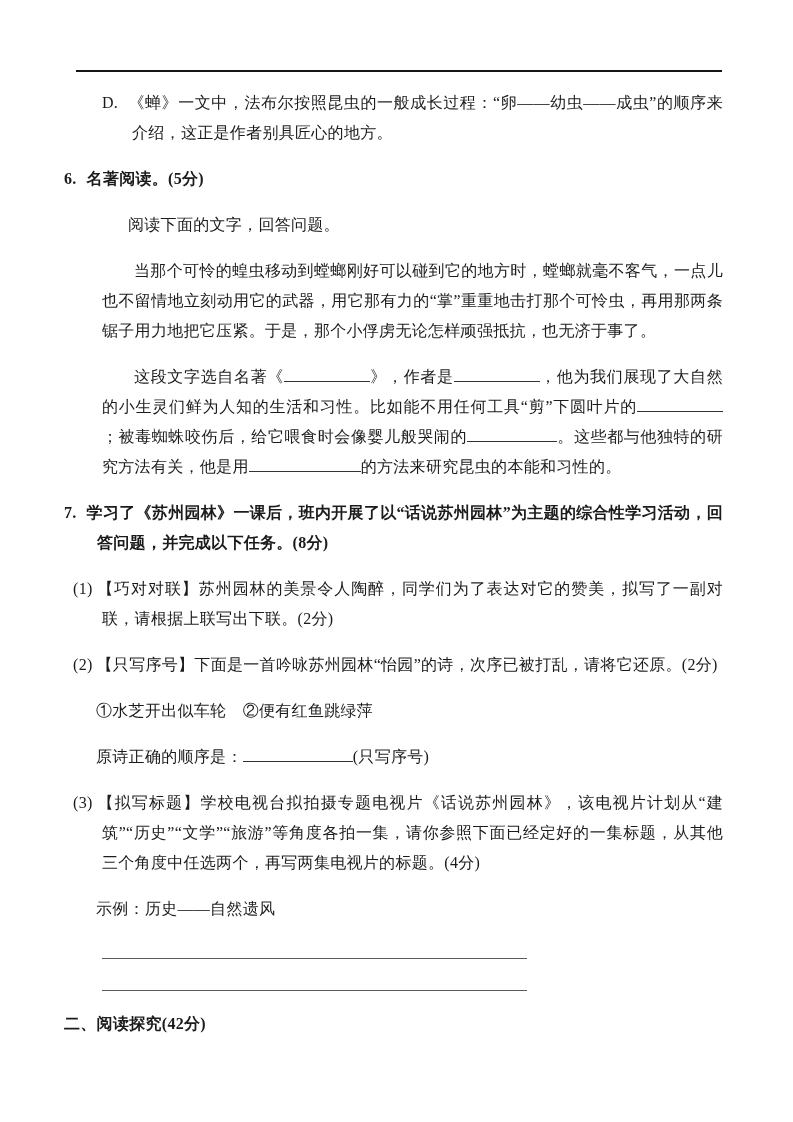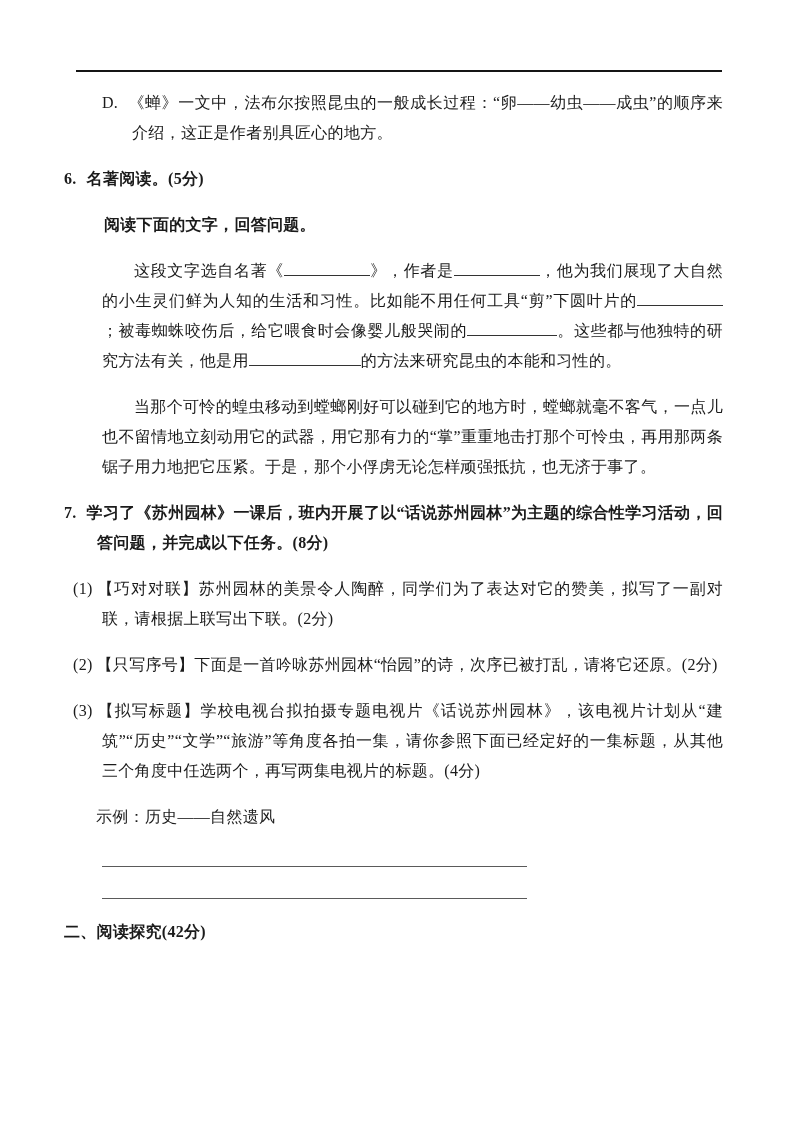--- a/index.html
+++ b/index.html
@@ -18,21 +18,21 @@
 
   
   .option-d{margin-left:38px;padding-left:30px;text-indent:-30px;}
   .option-d .lbl{margin-right:10px;}
 
   
   .q-head{font-weight:700;margin-top:0;}
   .q-head .num{margin-right:10px;}
   .q-head.hang{padding-left:33px;text-indent:-33px;}
 
-  .prompt{font-weight:700;margin-left:40px;}
+  .prompt{font-weight:400;margin-left:64px;}
 
   .body-para{margin-left:38px;text-indent:32px;}
 
   
   .sub-item{margin-left:9px;padding-left:29px;text-indent:-29px;}
   .sub-item .lbl{margin-right:4px;}
 
   .sub-line{margin-left:32px;}
 
   
@@ -60,32 +60,34 @@
   <div class="top-rule"></div>
 
   <div class="content">
 
     <p class="option-d justify"><span class="lbl">D.</span><span>《蝉》一文中，法布尔按照昆虫的一般成长过程：“卵——幼虫——成虫”的顺序来介绍，这正是作者别具匠心的地方。</span></p>
 
     <p class="q-head"><span class="num">6.</span><span>名著阅读。(5分)</span></p>
 
     <p class="prompt">阅读下面的文字，回答问题。</p>
 
+    <p class="body-para justify">当那个可怜的蝗虫移动到螳螂刚好可以碰到它的地方时，螳螂就毫不客气，一点儿也不留情地立刻动用它的武器，用它那有力的“掌”重重地击打那个可怜虫，再用那两条锯子用力地把它压紧。于是，那个小俘虏无论怎样顽强抵抗，也无济于事了。</p>
+
     <p class="body-para justify"><span>这段文字选自名著《</span><span class="blank b86"></span><span>》，作者是</span><span class="blank b86"></span><span>，他为我们展现了大自然的小生灵们鲜为人知的生活和习性。比如能不用任何工具“剪”下圆叶片的</span><span class="blank b86"></span><span>；被毒蜘蛛咬伤后，给它喂食时会像婴儿般哭闹的</span><span class="blank b90"></span><span>。这些都与他独特的研究方法有关，他是用</span><span class="blank b112"></span><span>的方法来研究昆虫的本能和习性的。</span></p>
-
-    <p class="body-para justify">当那个可怜的蝗虫移动到螳螂刚好可以碰到它的地方时，螳螂就毫不客气，一点儿也不留情地立刻动用它的武器，用它那有力的“掌”重重地击打那个可怜虫，再用那两条锯子用力地把它压紧。于是，那个小俘虏无论怎样顽强抵抗，也无济于事了。</p>
 
     <p class="q-head hang justify"><span class="num">7.</span><span>学习了《苏州园林》一课后，班内开展了以“话说苏州园林”为主题的综合性学习活动，回答问题，并完成以下任务。(8分)</span></p>
 
     <p class="sub-item justify"><span class="lbl">(1)</span><span>【巧对对联】苏州园林的美景令人陶醉，同学们为了表达对它的赞美，拟写了一副对联，请根据上联写出下联。(2分)</span></p>
 
 
     <p class="sub-item justify"><span class="lbl">(2)</span><span>【只写序号】下面是一首吟咏苏州园林“怡园”的诗，次序已被打乱，请将它还原。(2分)</span></p>
 
+    <p class="sub-line">①水芝开出似车轮　②便有红鱼跳绿萍</p>
 
+    <p class="sub-line"><span>原诗正确的顺序是：</span><span class="blank b110"></span><span>(只写序号)</span></p>
 
     <p class="sub-item justify"><span class="lbl">(3)</span><span>【拟写标题】学校电视台拟拍摄专题电视片《话说苏州园林》，该电视片计划从“建筑”“历史”“文学”“旅游”等角度各拍一集，请你参照下面已经定好的一集标题，从其他三个角度中任选两个，再写两集电视片的标题。(4分)</span></p>
 
     <p class="sub-line" style="margin-top:8px">示例：历史——自然遗风</p>
 
     <div class="answer-line first"></div>
     <div class="answer-line second"></div>
 
     <p class="section-head">二、阅读探究(42分)</p>
 

